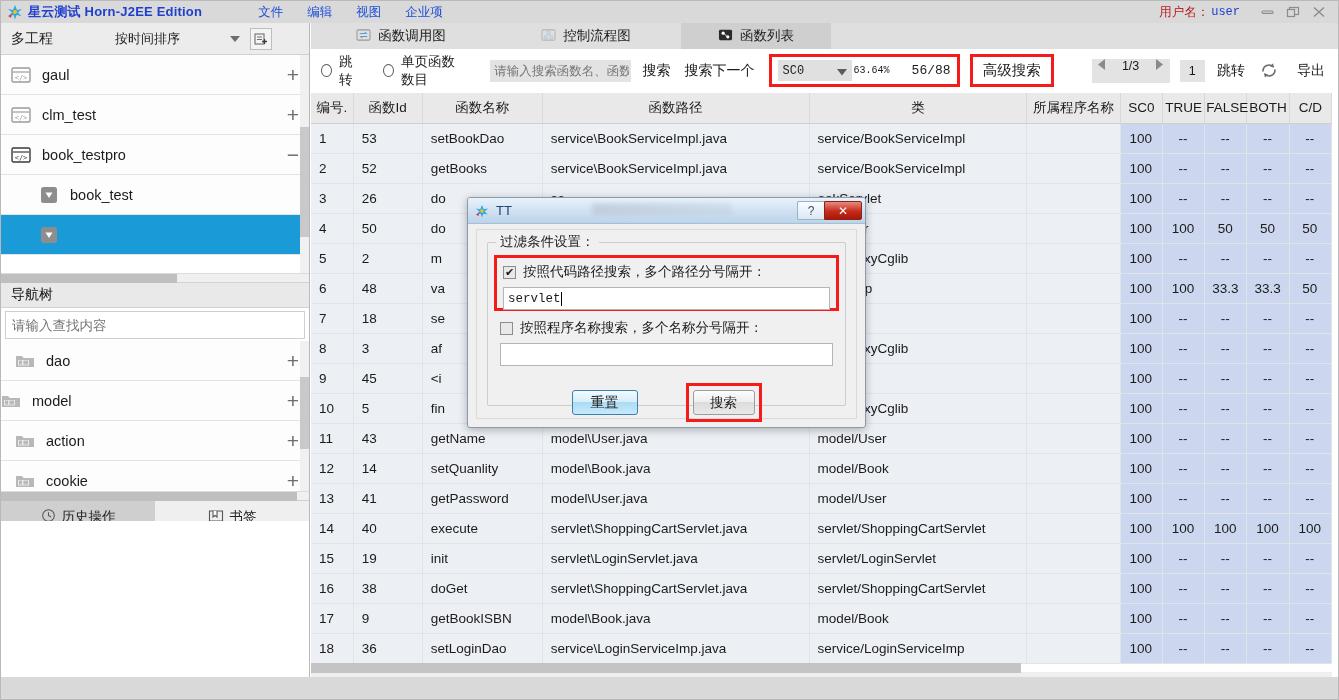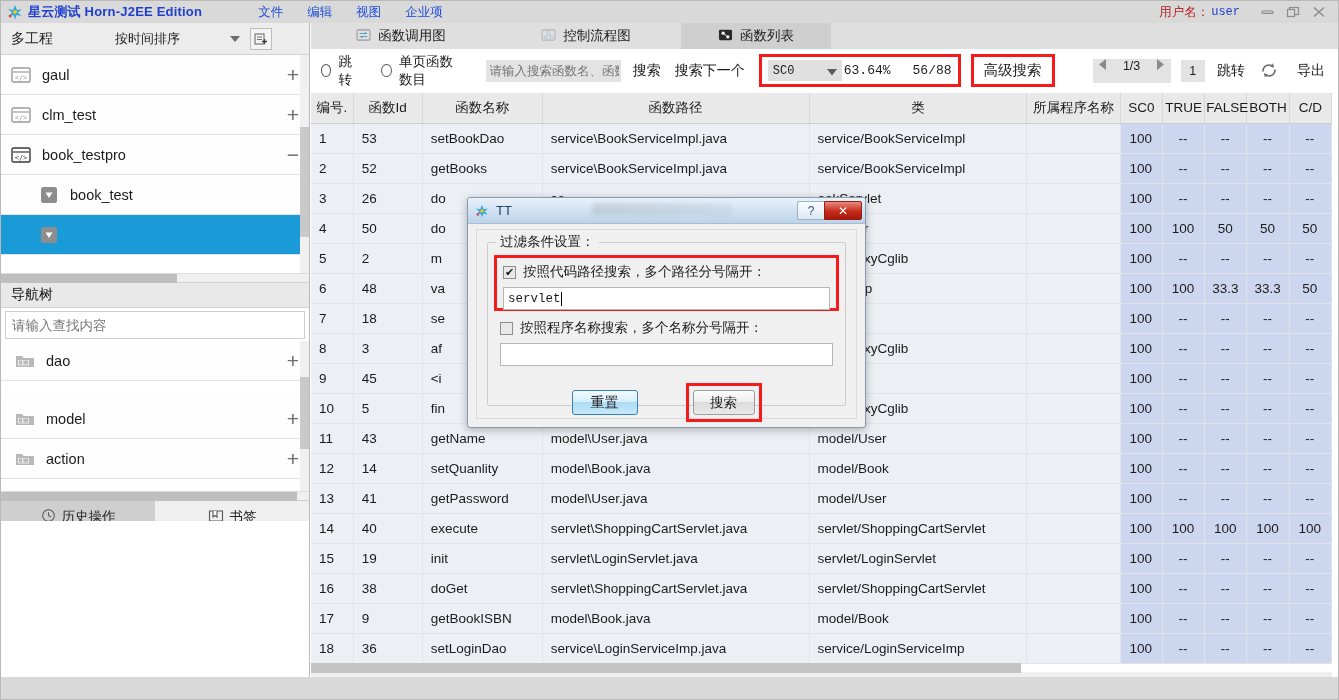--- a/index.html
+++ b/index.html
@@ -126,21 +126,21 @@
   .redbox { border: 3px solid #f51b1b; }
 
   .sc0-group {
     display:flex; align-items:center; padding: 3px 6px; margin-right: 10px; gap: 0px;
   }
   .sc0-select {
     width: 74px; height: 21px; background:#e0e0e0; display:flex; align-items:center;
     justify-content:space-between; padding: 0 5px;
   }
   .sc0-select .t { font-size:12px; color:#1b1b1b; font-family:"Liberation Mono","DejaVu Sans Mono",monospace;}
-  .sc0-pct { font-size:13px; color:#1b1b1b; margin-left: 2px; font-family:"Liberation Mono","DejaVu Sans Mono",monospace;}
+  .sc0-pct { font-size:10px; color:#1b1b1b; margin-left: 2px; font-family:"Liberation Mono","DejaVu Sans Mono",monospace;}
   .sc0-frac { font-size:13px; color:#1b1b1b; margin-left: 22px; font-family:"Liberation Mono","DejaVu Sans Mono",monospace;}
 
   .adv-box { padding: 4px 10px; margin-right: 28px; }
   .adv-text { font-size:14.5px; color:#1b1b1b; white-space:nowrap; }
 
   .pager {
     display:flex; align-items:flex-start; background:#e3e3e3; height:24px; margin-left: 10px;
   }
   .pg-arrow { width:22px; display:flex; align-items:center; justify-content:center; color:#7a7a7a; font-size:10px;}
   .pg-label { font-size:12.5px; color:#1b1b1b; min-width:34px; text-align:center;}
@@ -366,21 +366,21 @@
       <div id="nav-tree-body">
           <div class="tree-row" style="padding-left: 14px;">
             <span class="tree-ico"><svg width="20" height="18" viewBox="0 0 20 18">
                 <path d="M1 4 h6 l1.6 2 H19 v9 H1 Z" fill="#b8b8b8"></path>
                 <rect x="3" y="8" width="11" height="5.5" fill="#e9e9e9"></rect>
                 <path d="M4 9.2h3 M4 10.6h3 M4 12h3 M8.5 9.2h4.5 M8.5 10.6h4.5 M8.5 12h4.5" stroke="#9a9a9a" stroke-width=".8"></path>
               </svg></span>
             <span class="tree-label">dao</span>
             <span class="tree-plus">+</span>
           </div>
-          <div class="tree-row" style="padding-left: 14px; margin-top: 18px;">
+          <div class="tree-row" style="">
             <span class="tree-ico"><svg width="20" height="18" viewBox="0 0 20 18">
                 <path d="M1 4 h6 l1.6 2 H19 v9 H1 Z" fill="#b8b8b8"></path>
                 <rect x="3" y="8" width="11" height="5.5" fill="#e9e9e9"></rect>
                 <path d="M4 9.2h3 M4 10.6h3 M4 12h3 M8.5 9.2h4.5 M8.5 10.6h4.5 M8.5 12h4.5" stroke="#9a9a9a" stroke-width=".8"></path>
               </svg></span>
             <span class="tree-label">model</span>
             <span class="tree-plus">+</span>
           </div>
           <div class="tree-row" style="padding-left: 14px;">
             <span class="tree-ico"><svg width="20" height="18" viewBox="0 0 20 18">

